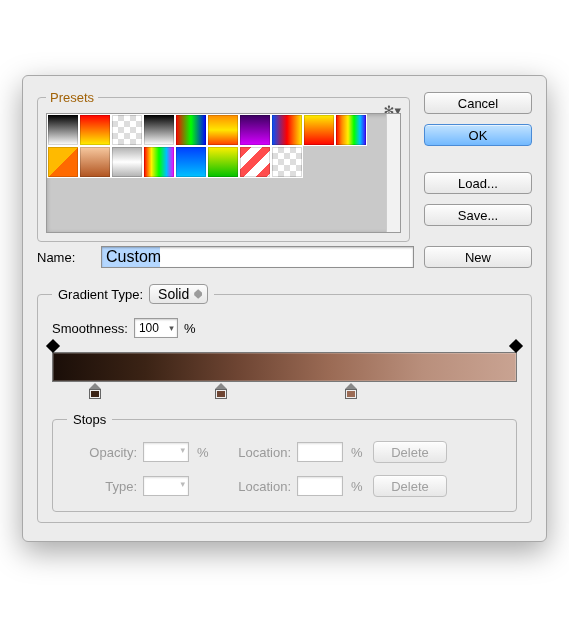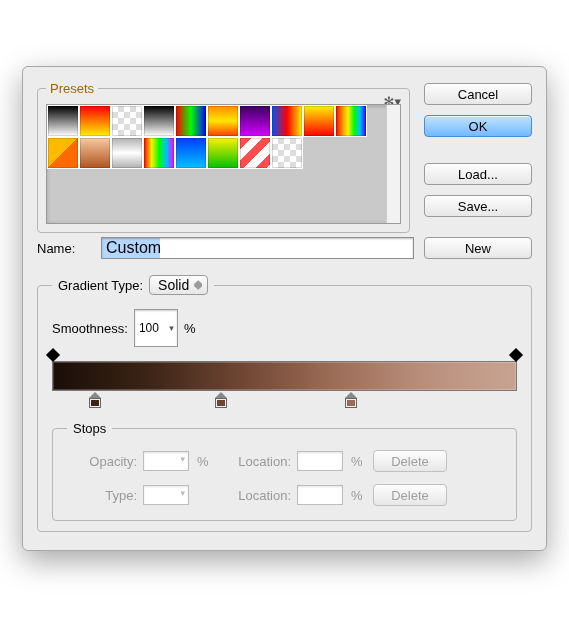--- a/index.html
+++ b/index.html
@@ -106,21 +106,21 @@
     position:relative; display:inline-flex; align-items:center;
   }
   .select::after{
     content:""; position:absolute; right:5px; top:3px; width:8px; height:12px;
     background: linear-gradient(#777,#777);
     clip-path: polygon(0 40%, 50% 10%, 100% 40%, 100% 60%, 50% 90%, 0 60%);
     opacity:0.7;
   }
   .smooth-row{ display:flex; align-items:center; gap:6px; font-size:13px;}
   .spin {
-    width:44px; height:38px; border:1px solid #9a9a9a; background:#fff;
+    width:44px; height:20px; border:1px solid #9a9a9a; background:#fff;
     box-shadow: inset 0 1px 2px rgba(0,0,0,0.2);
     display:flex; align-items:center; padding:0 14px 0 4px; position:relative; font-size:12px;
   }
   .spin::after{
     content:"▾"; position:absolute; right:3px; font-size:9px; color:#555;
   }
   .gradient-area{ margin-top:14px; position:relative;}
   .gradbar {
     height:30px; border:1px solid #787878;
     background: linear-gradient(to right, #1a0e08 0%, #3b2315 20%, #6e4533 40%, #9b6b55 60%, #b98f7c 80%, #c9a392 100%);

